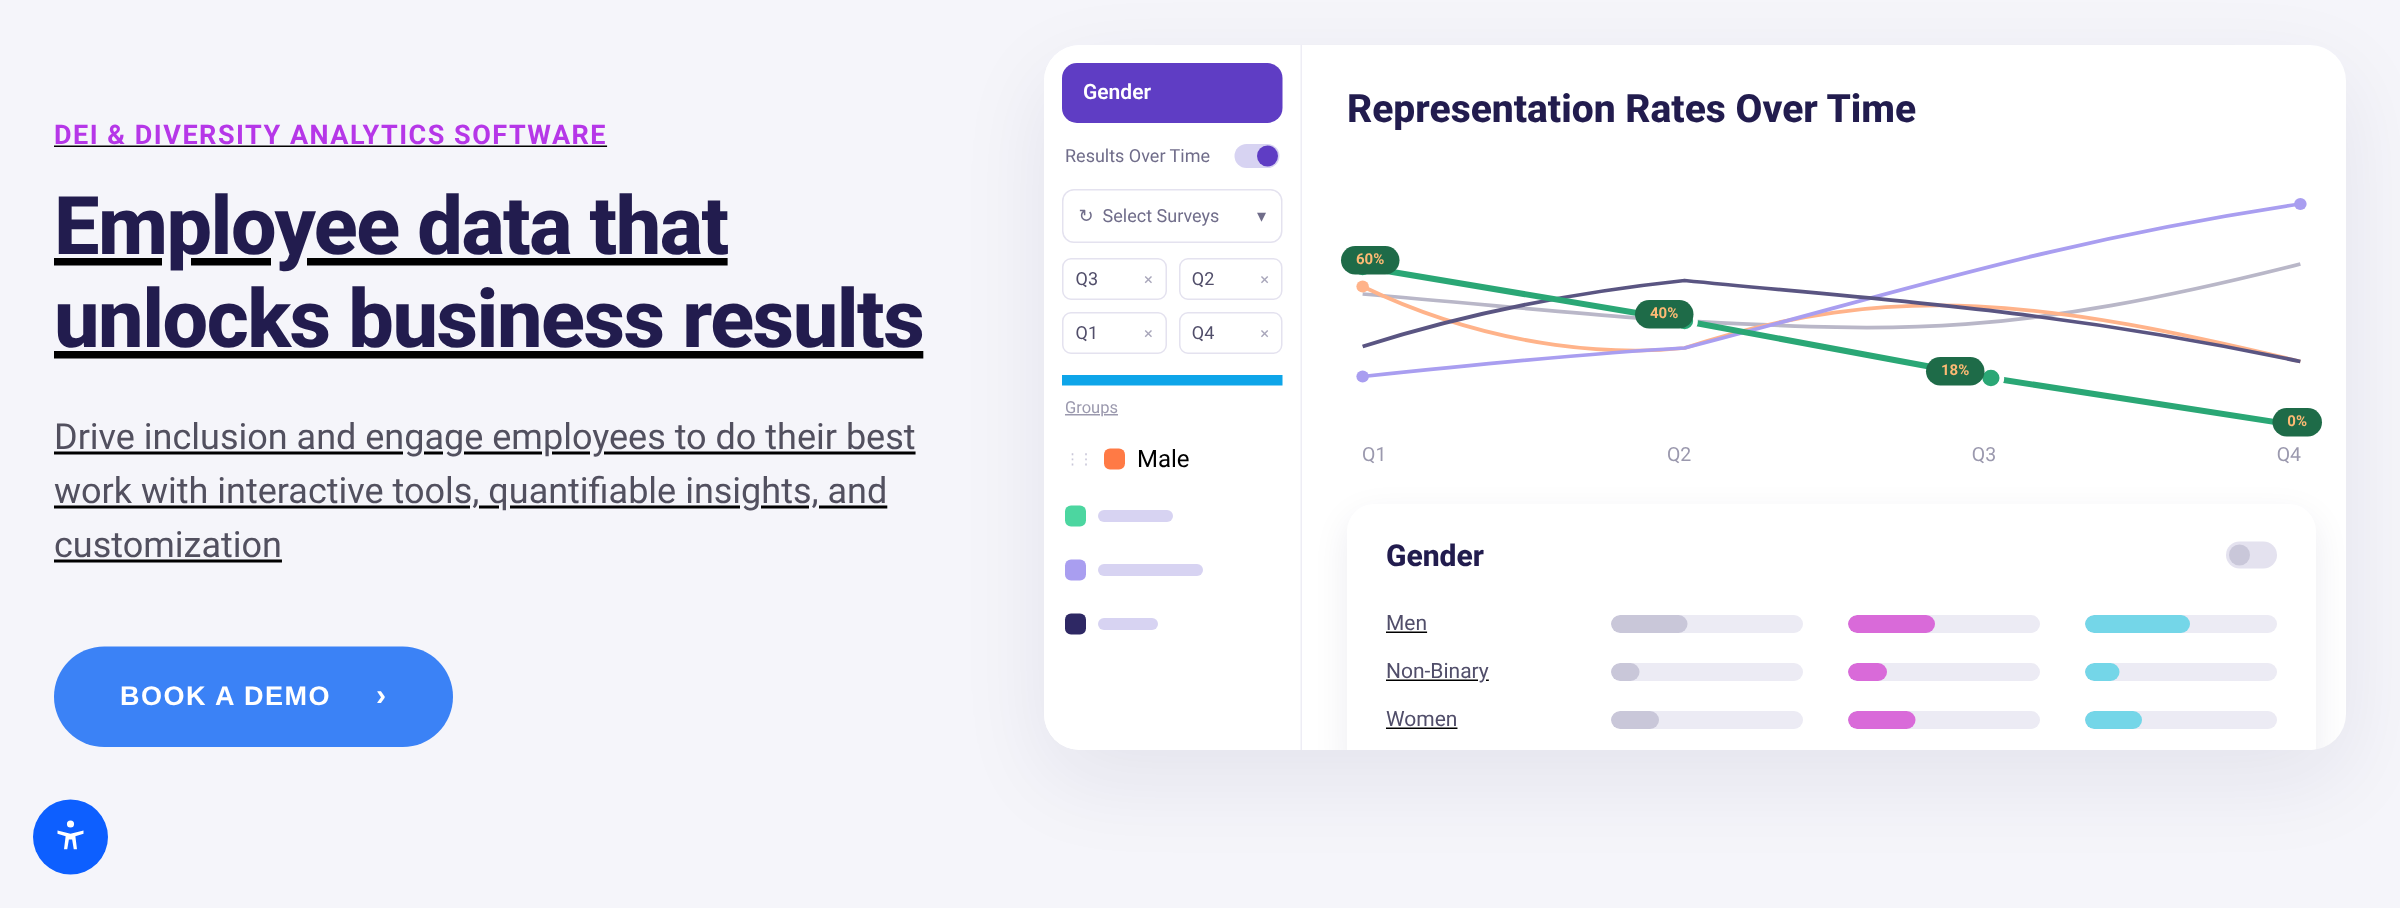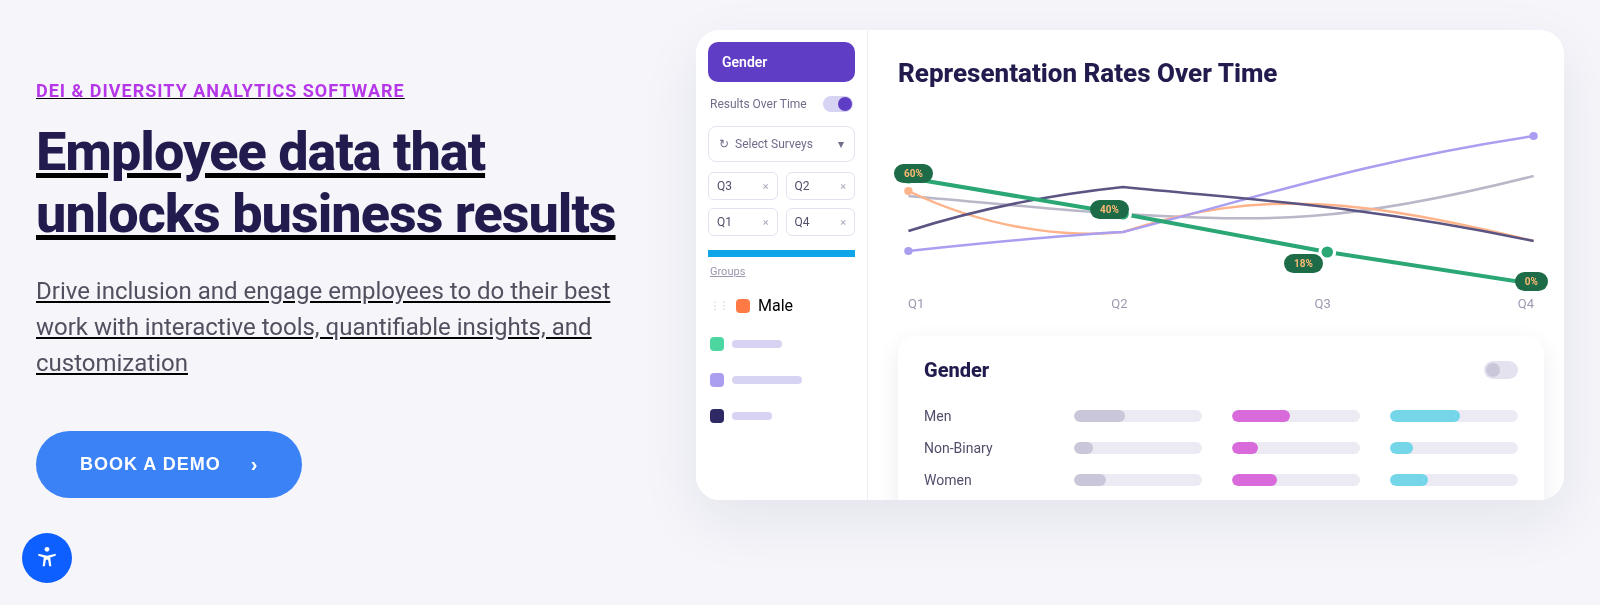--- a/index.html
+++ b/index.html
@@ -40,21 +40,21 @@
 .badge{position:absolute;background:#1e6b48;color:#fdba74;font-size:10px;font-weight:700;padding:4px 10px;border-radius:14px;}
 .callout{position:absolute;background:#fff;border-radius:10px;box-shadow:0 6px 20px rgba(30,20,80,0.12);padding:10px 16px;display:flex;align-items:center;gap:14px;}
 .callout .pct{font-size:22px;font-weight:700;color:#221c4e;}
 .callout .grp-label{font-size:13px;font-weight:700;color:#221c4e;}
 .callout .grp-sub{font-size:11px;color:#9b99ae;}
 .gender-panel{background:#fff;border-radius:18px;box-shadow:0 8px 24px rgba(30,20,80,0.08);padding:22px 26px;margin-top:10px;margin-right:10px;}
 .gender-panel-head{display:flex;align-items:center;justify-content:space-between;margin-bottom:18px;}
 .gender-panel-title{font-size:20px;font-weight:800;color:#221c4e;}
 .toggle2{width:34px;height:18px;background:#e4e2ef;border-radius:10px;position:relative;}
 .toggle2::after{content:"";position:absolute;left:2px;top:2px;width:14px;height:14px;background:#c9c7d9;border-radius:50%;}
-.gp-row{display:flex;align-items:center;gap:30px;padding:8px 0;}
+.gp-row{display:flex;align-items:center;gap:30px;padding:8px 0;text-decoration:underline;}
 .gp-label{flex:0 0 120px;font-size:14px;color:#514e6a;}
 .bar-set{display:flex;gap:30px;flex:1;}
 .bar-wrap{flex:1;height:12px;background:#ecebf4;border-radius:6px;position:relative;overflow:hidden;}
 .bar-fill{position:absolute;left:0;top:0;height:100%;border-radius:6px;}
 </style>
 </head>
 <body>
 
 <div class="container">
   <div class="left-col">
@@ -137,21 +137,21 @@
           <circle cx="216" cy="108" r="7" fill="#2aa775" stroke="#fff" stroke-width="3"></circle>
           <circle cx="412" cy="146" r="7" fill="#2aa775" stroke="#fff" stroke-width="3"></circle>
           <circle cx="610" cy="178" r="7" fill="#2aa775" stroke="#fff" stroke-width="3"></circle>
 
           <circle cx="10" cy="145" r="4" fill="#a99ef0"></circle>
           <circle cx="610" cy="30" r="4" fill="#a99ef0"></circle>
           <circle cx="10" cy="85" r="4" fill="#ffb38a"></circle>
         </svg>
         <div class="badge" style="left:-4px;top:58px;">60%</div>
         <div class="badge" style="left:192px;top:94px;">40%</div>
-        <div class="badge" style="left:386px;top:148px;">18%</div>
+        <div class="badge" style="left:386px;top:132px;">18%</div>
         <div class="badge" style="right:-4px;top:166px;">0%</div>
         <div class="x-axis">
           <span>Q1</span>
           <span>Q2</span>
           <span>Q3</span>
           <span>Q4</span>
         </div>
       </div>
 
       <div class="gender-panel">

